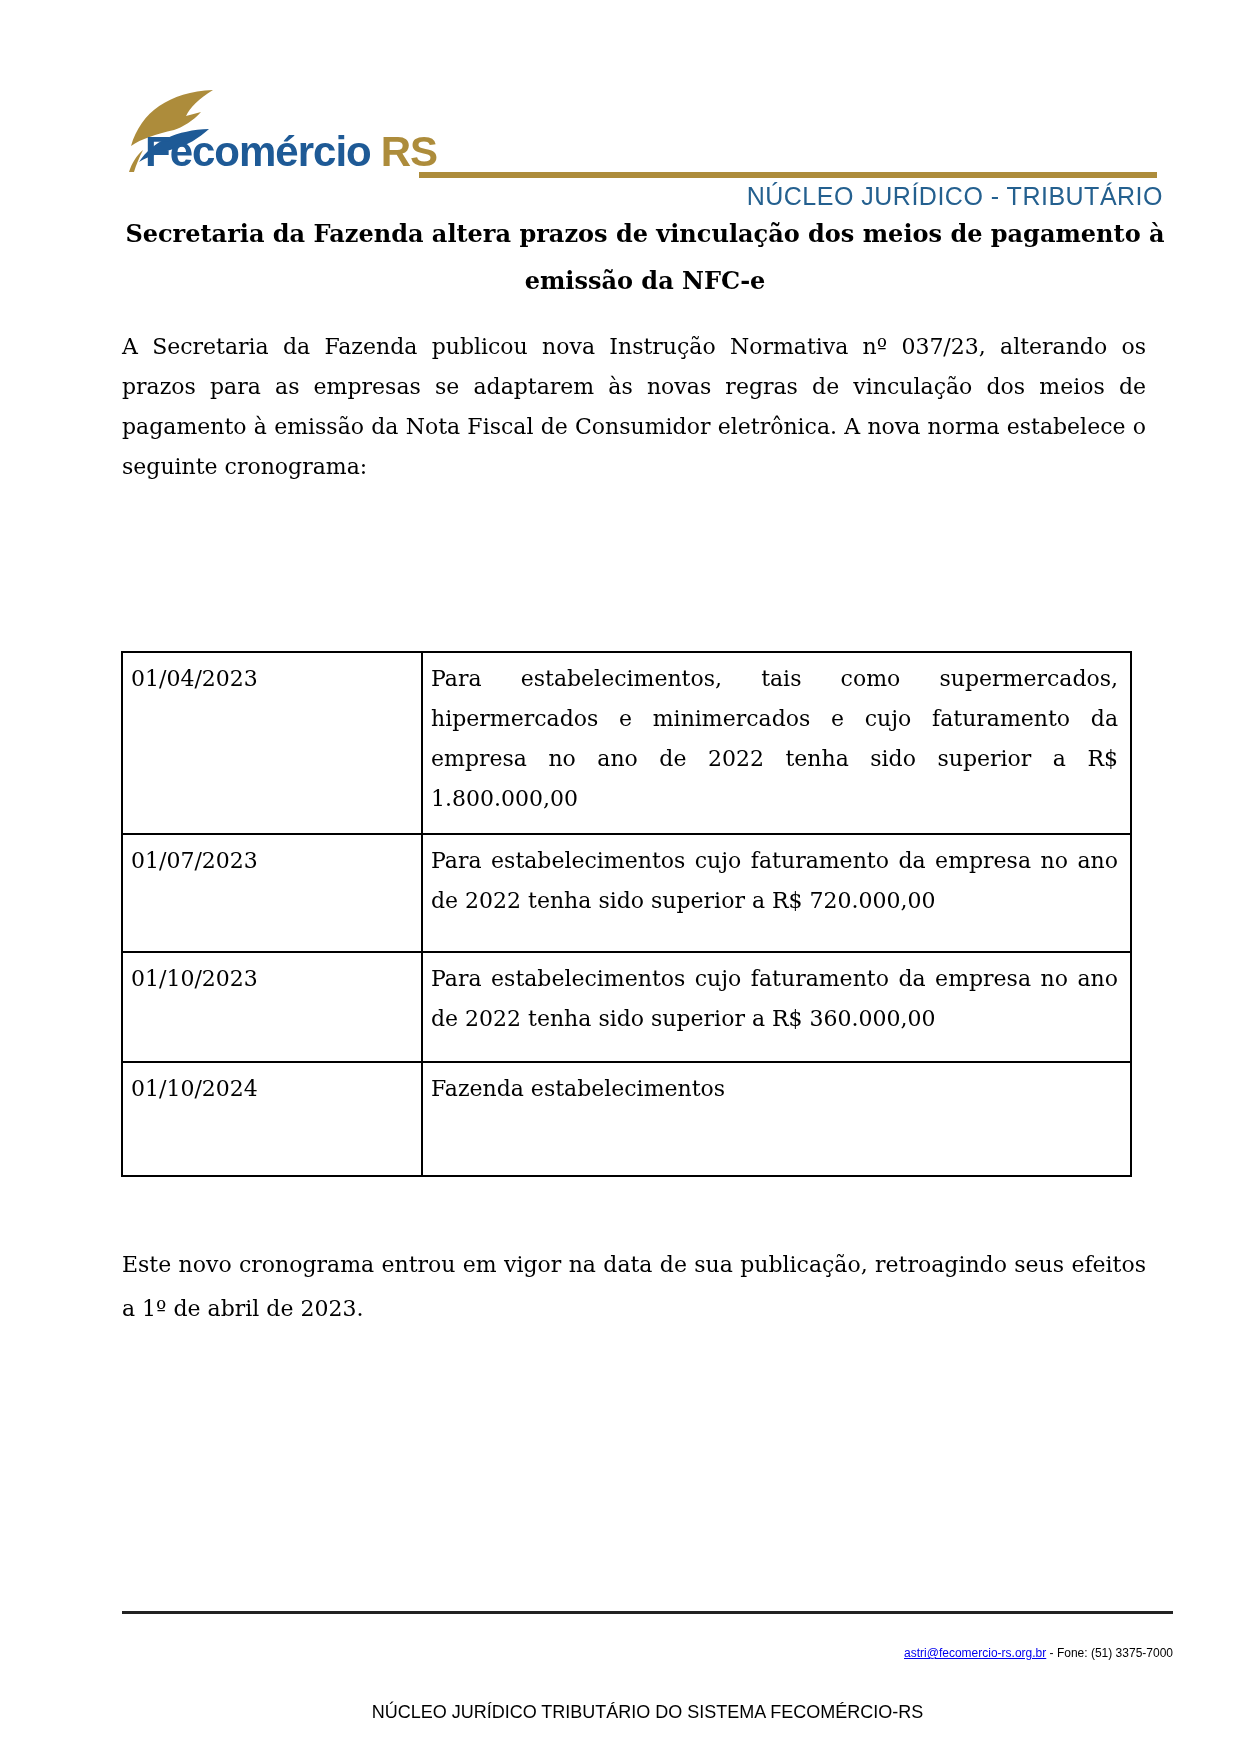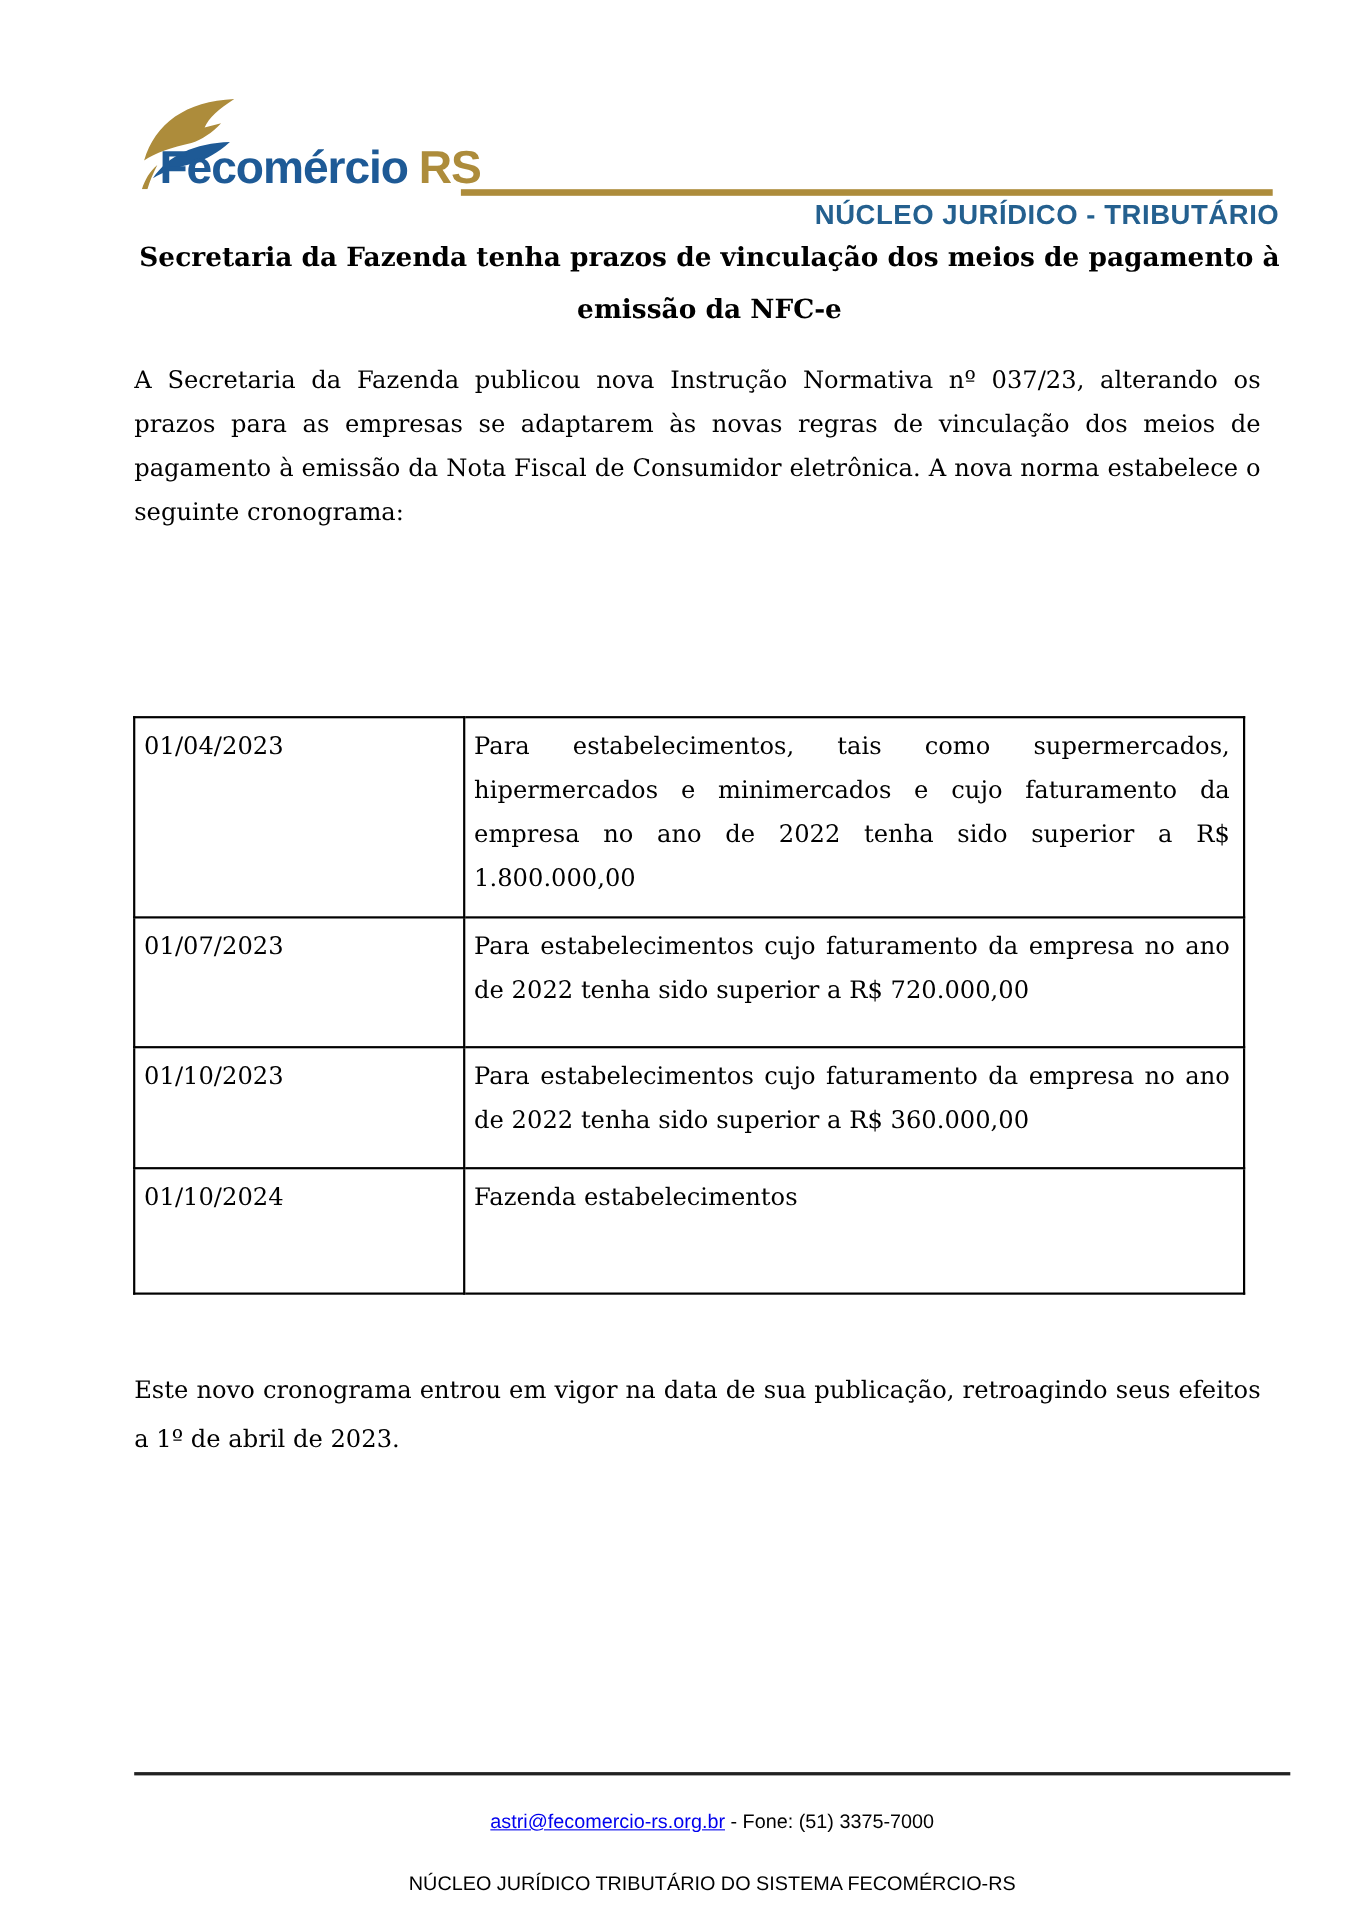--- a/index.html
+++ b/index.html
@@ -23,21 +23,21 @@
   .brand-name{color:#1E5A96;}
   .brand-suffix{color:#AD8C3B;margin-left:10px;}
   .gold-rule{
     position:absolute;left:392px;top:172px;width:738px;height:6px;
     background:#AD8C3B;
   }
   .department{
     position:absolute;left:400px;top:182px;width:736px;
     text-align:right;
     font-family:"Liberation Sans", sans-serif;
-    font-size:25px;font-weight:700;letter-spacing:0.5px;
+    font-size:25px;font-weight:400;letter-spacing:0.5px;
     color:#24608F;
   }
 
   
   .doc-title{
     position:absolute;left:95px;top:210px;width:1046px;
     text-align:center;
     font-weight:bold;font-size:24px;line-height:47px;
     color:#000;
   }
@@ -74,23 +74,23 @@
     border-top:3px solid #222;
   }
   .footer-org{
     position:absolute;left:95px;top:1702px;width:1051px;
     text-align:center;
     font-family:"Liberation Sans", sans-serif;
     font-size:18px;color:#000;
   }
   .footer-contact{
     position:absolute;left:95px;top:1646px;width:1051px;
-    text-align:center;
+    text-align:right;
     font-family:"Liberation Sans", sans-serif;
-    font-size:18px;color:#000;
+    font-size:12px;color:#000;
   }
   .footer-contact a{color:#0000EE;text-decoration:underline;}
 </style>
 </head>
 <body>
 
 <div class="page">
 
   <div>
     <svg class="logo-swoosh" viewBox="0 0 104 86" aria-hidden="true">
@@ -98,21 +98,21 @@
       <path d="M12,76 C26,55 50,44 82,43 C71,53 60,59 50,62 C36,66 22,70 12,76 Z" fill="#1E5A96"></path>
       <path d="M2,86 C5,77 9,70 16,64 C12,72 9,79 7,86 Z" fill="#AD8C3B"></path>
     </svg>
     <div class="brand-line">
       <span class="brand-name">Fecomércio</span><span class="brand-suffix">RS</span>
     </div>
     <div class="gold-rule"></div>
     <div class="department">NÚCLEO JURÍDICO - TRIBUTÁRIO</div>
   </div>
 
-  <div class="doc-title">Secretaria da Fazenda tenha prazos de vinculação dos meios de pagamento à emissão da NFC-e</div>
+  <div class="doc-title">Secretaria da Fazenda altera prazos de vinculação dos meios de pagamento à emissão da NFC-e</div>
 
   <div class="intro">A Secretaria da Fazenda publicou nova Instrução Normativa nº 037/23, alterando os prazos para as empresas se adaptarem às novas regras de vinculação dos meios de pagamento à emissão da Nota Fiscal de Consumidor eletrônica. A nova norma estabelece o seguinte cronograma:</div>
 
   <table class="schedule">
     <tbody>
       <tr>
         <td class="date-cell">01/04/2023</td>
         <td class="desc-cell">Para estabelecimentos, tais como supermercados, hipermercados e minimercados e cujo faturamento da empresa no ano de 2022 tenha sido superior a R$ 1.800.000,00</td>
       </tr>
       <tr>

